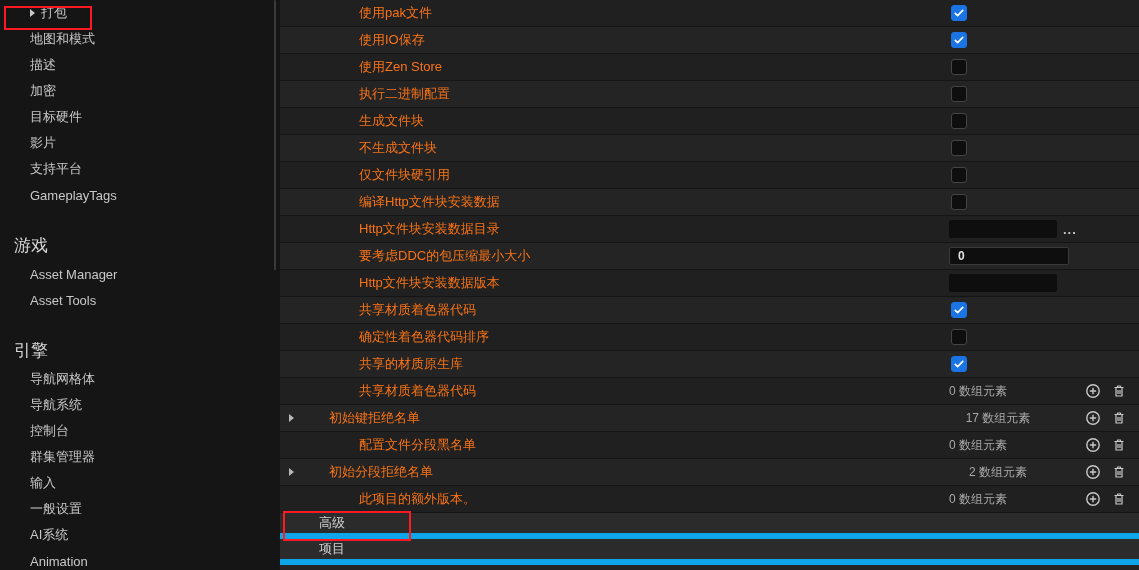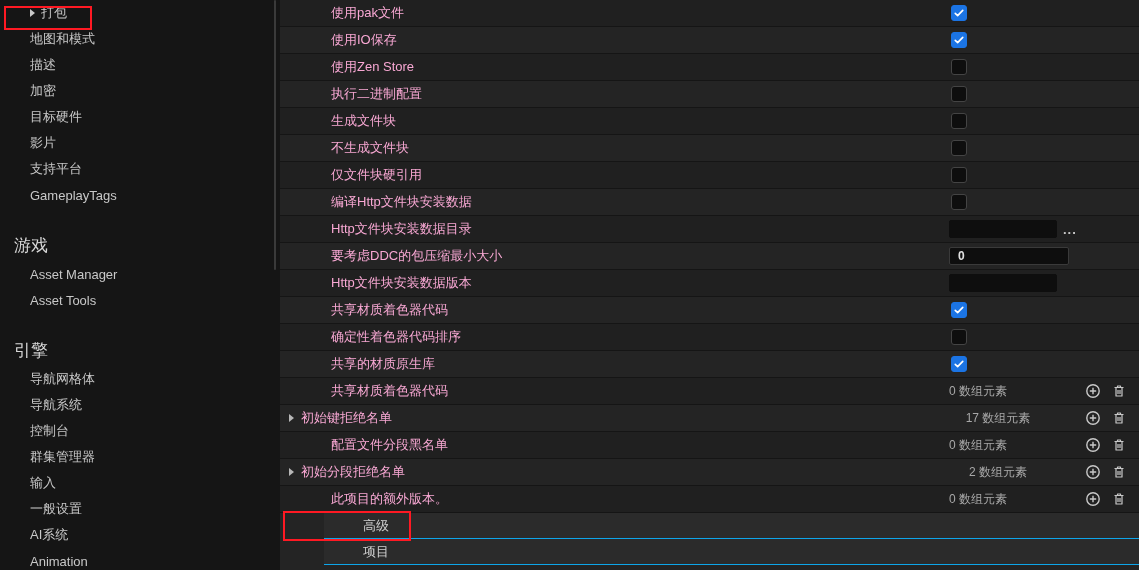--- a/index.html
+++ b/index.html
@@ -17,21 +17,21 @@
   .nav-item.no-arrow { padding-left: 30px; }
   .redbox1 { position: absolute; left: 4px; top: 6px; width: 88px; height: 24px; border: 2px solid #ff1923; pointer-events: none; }
 
   
   .main { flex: 1; background: #242424; overflow-y: auto; position: relative; }
   .row { display: flex; align-items: center; height: 27px; padding-left: 51px; padding-right: 12px; border-bottom: 1px solid #151515; }
   .row:nth-child(odd) { background: #202020; }
   .row:nth-child(even) { background: #242424; }
   .row .indent-arrow { width: 12px; display: inline-flex; justify-content: center; margin-left: -16px; margin-right: 4px; }
   .row .tri-r { width: 0; height: 0; border-top: 4px solid transparent; border-bottom: 4px solid transparent; border-left: 5px solid #b8b8b8; }
-  .row .label { flex: 0 0 auto; color: #f9a8d4; }
+  .row .label { flex: 0 0 auto; color: #f97316; margin-left: 28px; }
   .row .spacer { flex: 1; }
   .row .ctrl { flex: 0 0 auto; display: flex; align-items: center; }
 
   
   .checkbox { width: 16px; height: 16px; border-radius: 3px; background: #0e0e0e; border: 1px solid #444; display: inline-flex; align-items: center; justify-content: center; }
   .checkbox.on { background: #1b74e4; border-color: #1b74e4; }
   .checkbox.on svg { display: block; }
   .checkbox svg { display: none; }
   .checkbox-wrap { width: 128px; display: flex; justify-content: flex-start; padding-left: 2px; }
 
@@ -39,21 +39,21 @@
   .textfield-wrap { display: flex; align-items: center; gap: 6px; width: 168px; }
   .ellipsis { color: #c8c8c8; font-weight: bold; letter-spacing: 1px; cursor: pointer; }
 
   .numfield { width: 120px; height: 18px; background: #0e0e0e; border: 1px solid #3a3a3a; border-radius: 2px; color: #e0e0e0; padding: 0 8px; font-size: 12px; display: flex; align-items: center; font-weight: 600; }
 
   .array-summary { color: #a8a8a8; font-size: 12px; padding-right: 12px; min-width: 110px; }
   .array-icons { display: flex; gap: 10px; align-items: center; }
   .icon-btn { width: 16px; height: 16px; color: #c8c8c8; display: inline-flex; align-items: center; justify-content: center; cursor: pointer; }
   .icon-btn svg { width: 16px; height: 16px; }
 
-  .section-header { display: flex; align-items: center; height: 26px; padding-left: 31px; background: #2b2b2b; border-bottom: 1px solid #0ea5e9; margin-left: 44px; }
+  .section-header { display: flex; align-items: center; height: 26px; padding-left: 31px; background: #2b2b2b; border-bottom: 6px solid #0ea5e9; }
   .section-header.dark { background: #2b2b2b; }
   .section-header .sh-arrow { margin-right: 8px; }
   .section-header .sh-label { color: #d0d0d0; }
 
   .redbox2 { position: absolute; border: 2px solid #ff1923; pointer-events: none; left: 333px; width: 128px; height: 30px; }
 
   
   .ctrl-col { width: 178px; display: flex; align-items: center; justify-content: flex-start; }
   .ctrl-col.array { justify-content: space-between; gap: 8px; }
 

